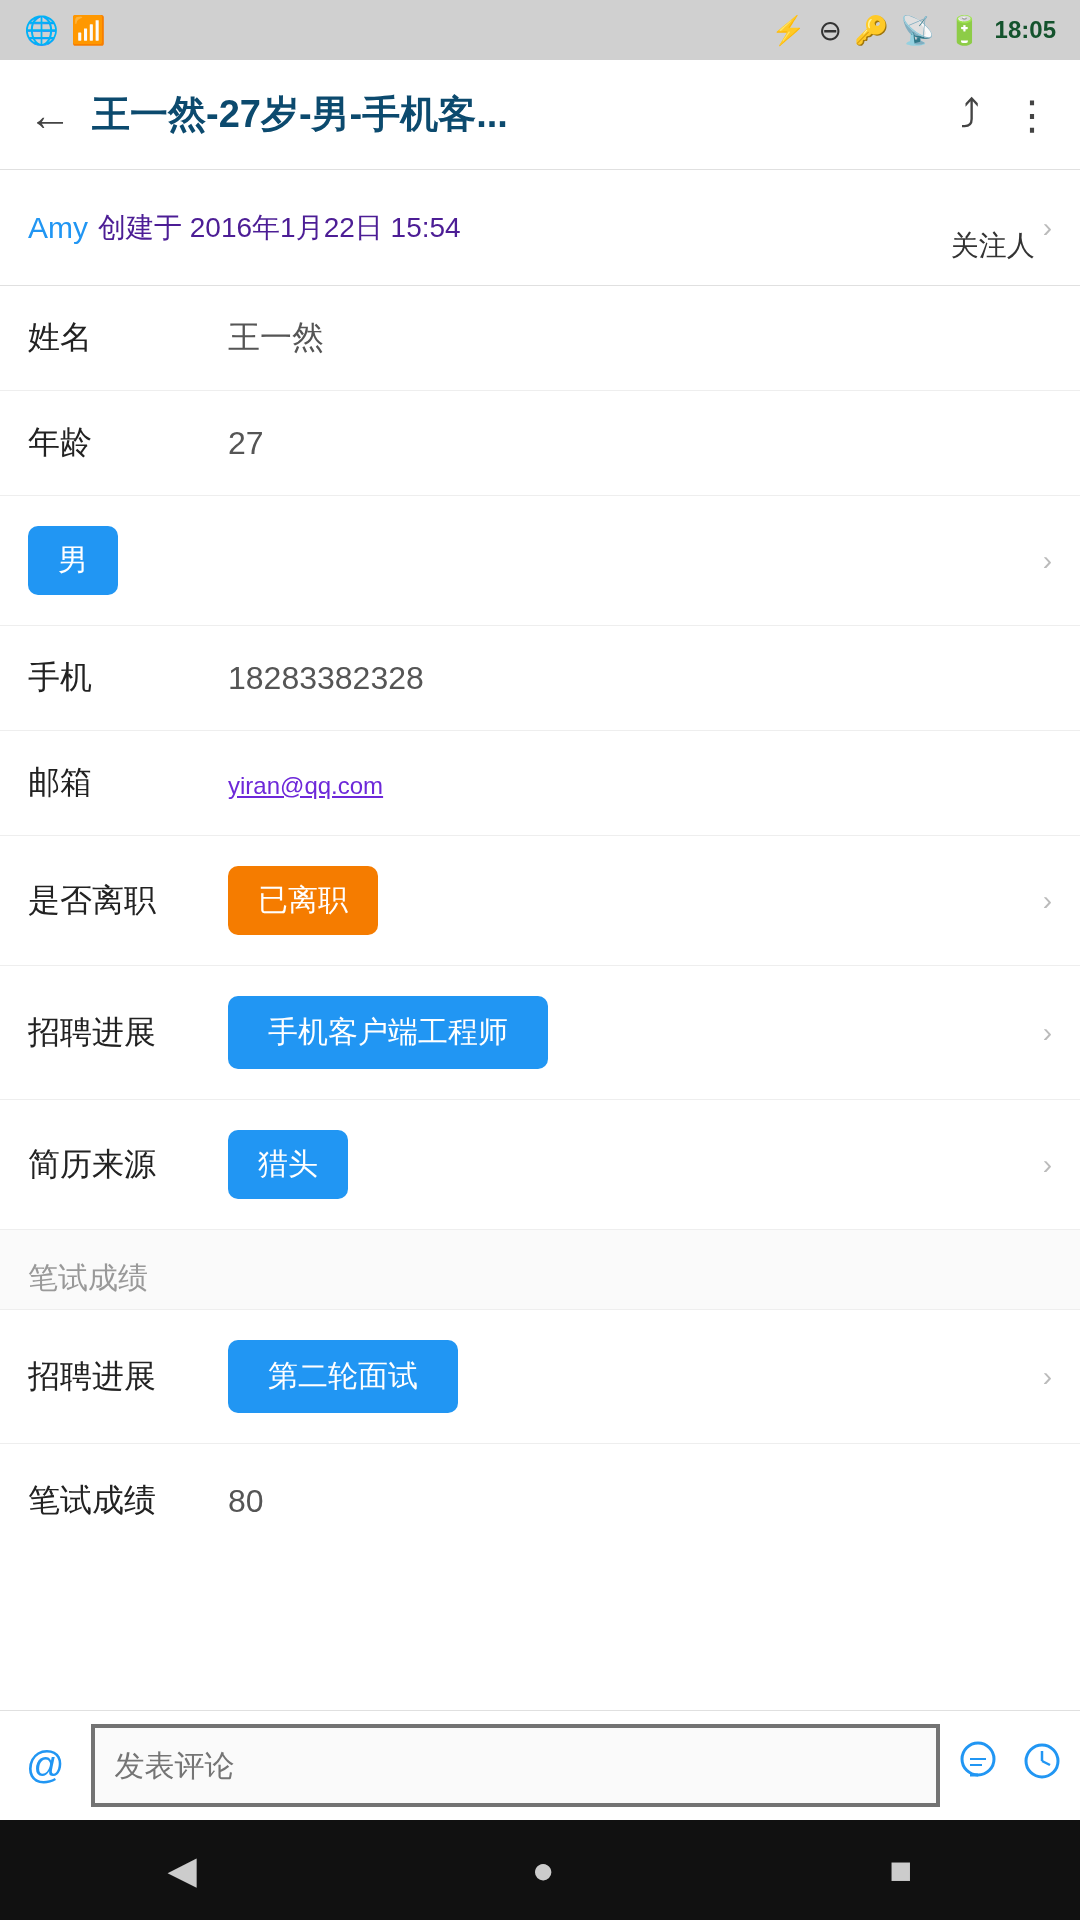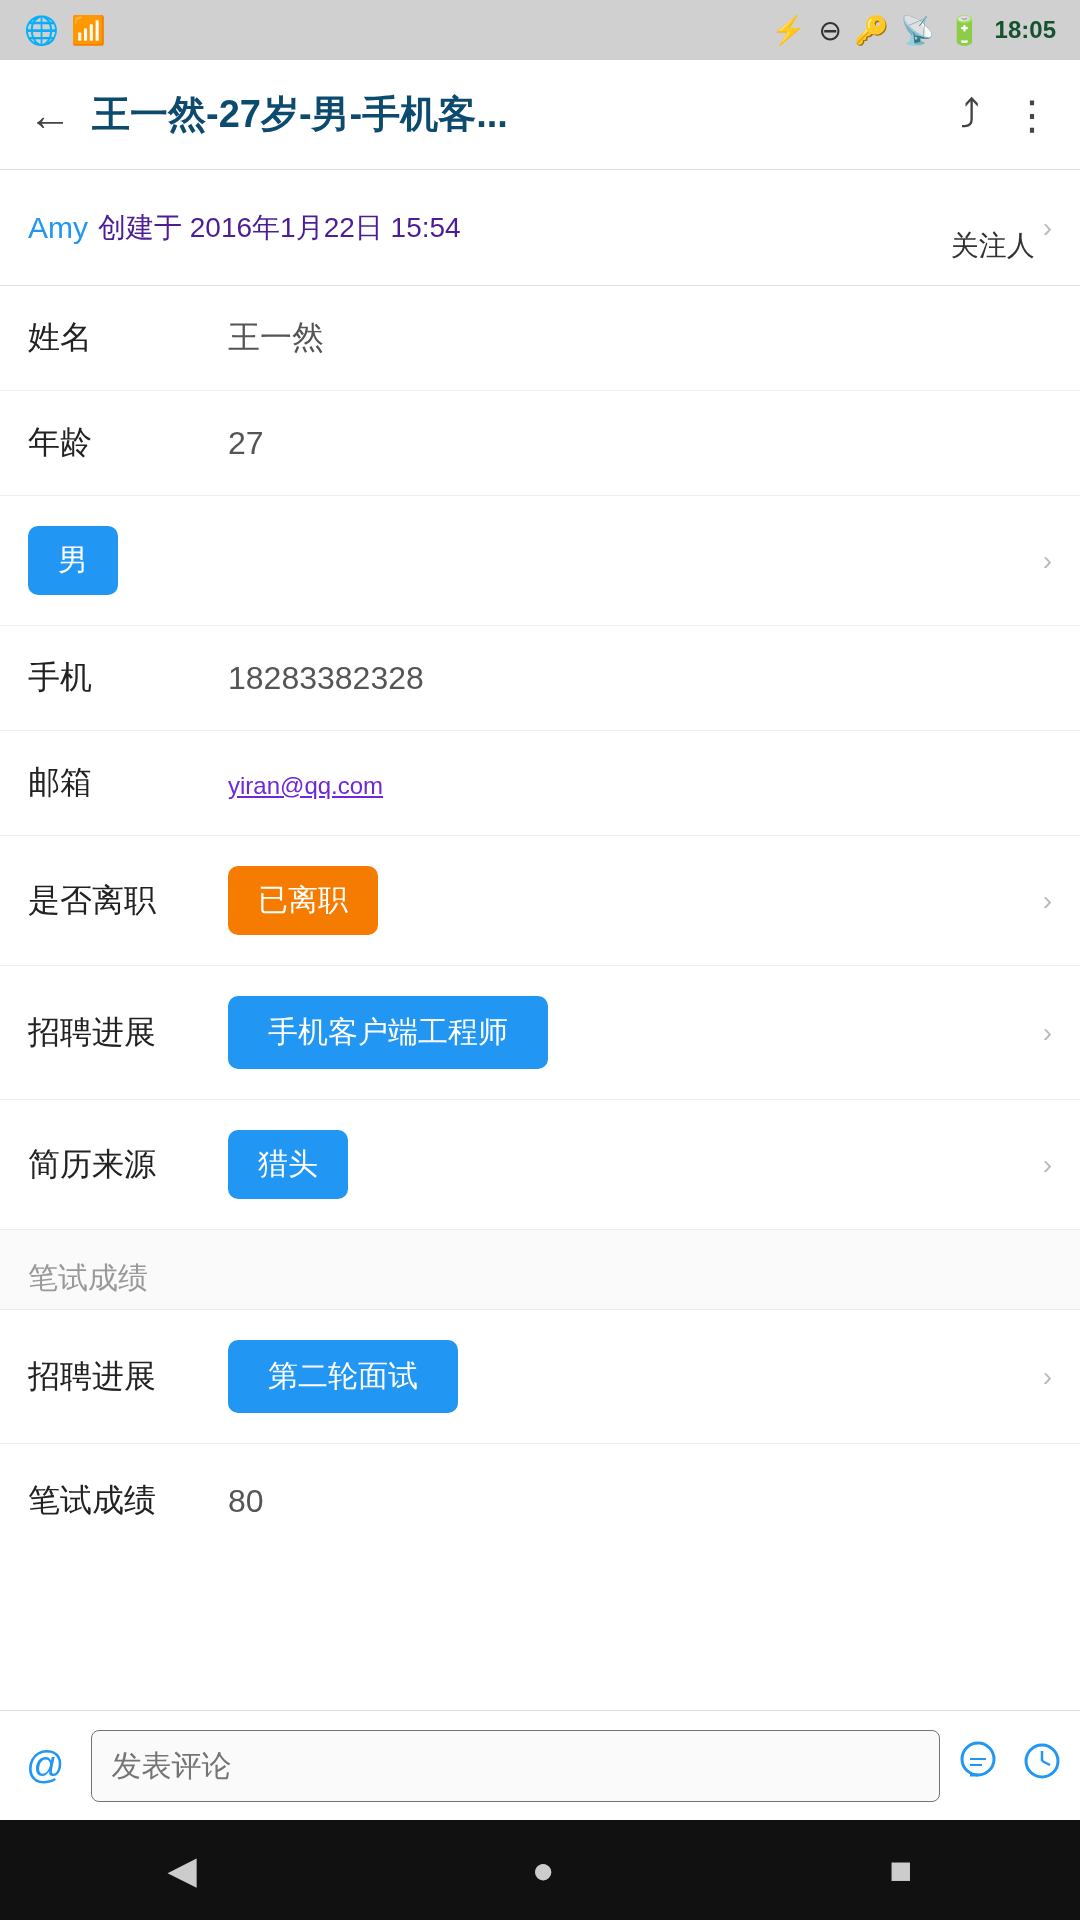--- a/index.html
+++ b/index.html
@@ -198,23 +198,23 @@
       gap: 16px;
     }
     .comment-at {
       font-size: 38px;
       color: #2196F3;
       cursor: pointer;
       padding: 0 10px;
     }
     .comment-input {
       flex: 1;
-      height: 72px;
-      border: 1px solid #737373;
-      border-radius: 8px;
+      height: 83px;
+      border: 4px solid #737373;
+      border-radius: 0;
       padding: 0 20px;
       font-size: 30px;
       color: #999;
       background: #fafafa;
       outline: none;
     }
     .comment-icons {
       display: flex;
       align-items: center;
       gap: 20px;

